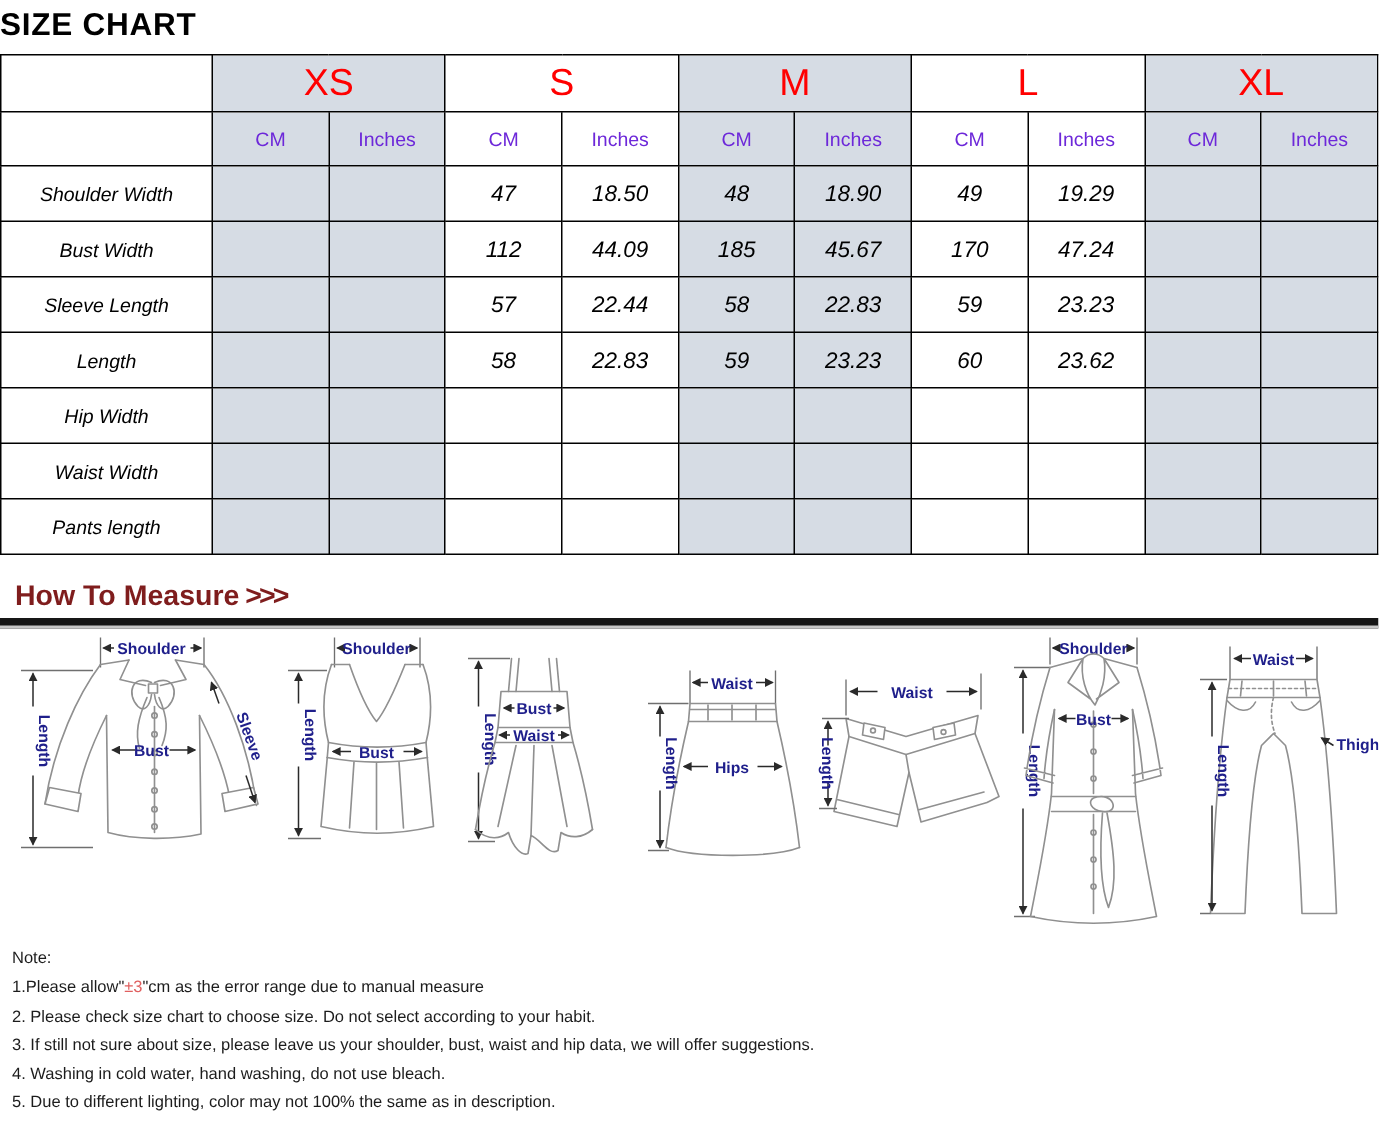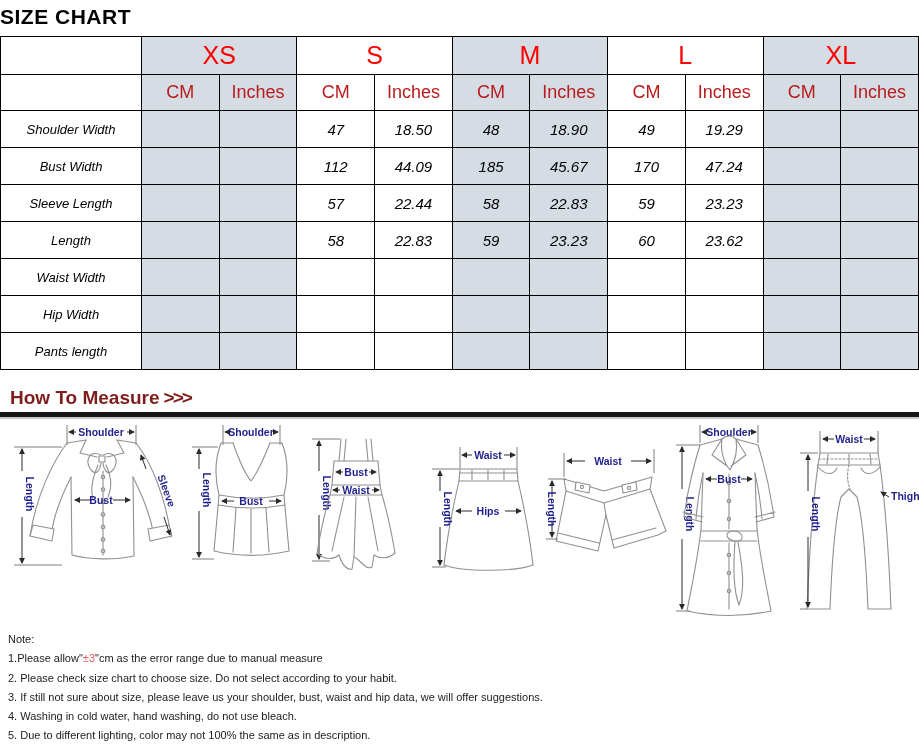--- a/index.html
+++ b/index.html
@@ -16,21 +16,21 @@
   }
   table.size-chart th,table.size-chart td{
     border:1px solid #000;text-align:center;vertical-align:middle;
     padding:0;overflow:hidden;white-space:nowrap;font-weight:normal;
   }
   col.c-label{width:141px;}
   tr.size-row{height:38px;padding-left:24px;}
   tr.unit-row{height:36px;}
   tr.data-row{height:37px;font-style:italic;}
   th.size{font-size:25px;font-weight:bold;color:#ff0000;}
-  th.unit{font-size:18px;font-weight:bold;color:#b91c1c;}
+  th.unit{font-size:13px;font-weight:bold;color:#6d28d9;}
   td.lbl{font-size:13px;}
   td.val{font-size:15px;}
   .sh{background:#d6dce4;}
   .measure-head{
     margin:16px 0 0 10px;font-size:19px;font-weight:bold;color:#7f1d1d;
     height:24px;line-height:24px;
   }
   .measure-head .chev{letter-spacing:-2px;margin-left:4px;}
   .divider{height:5px;background:#161616;border-bottom:2px solid #c8c8c8;margin-top:2px;}
   svg.measure{display:block;width:919px;height:208px;}
@@ -130,34 +130,34 @@
     <td class="val">58</td>
     <td class="val">22.83</td>
     <td class="val sh">59</td>
     <td class="val sh">23.23</td>
     <td class="val">60</td>
     <td class="val">23.62</td>
     <td class="val sh"></td>
     <td class="val sh"></td>
   </tr>
   <tr class="data-row">
+    <td class="lbl">Hip Width</td>
+    <td class="val sh"></td>
+    <td class="val sh"></td>
+    <td class="val"></td>
+    <td class="val"></td>
+    <td class="val sh"></td>
+    <td class="val sh"></td>
+    <td class="val"></td>
+    <td class="val"></td>
+    <td class="val sh"></td>
+    <td class="val sh"></td>
+  </tr>
+  <tr class="data-row">
     <td class="lbl">Waist Width</td>
-    <td class="val sh"></td>
-    <td class="val sh"></td>
-    <td class="val"></td>
-    <td class="val"></td>
-    <td class="val sh"></td>
-    <td class="val sh"></td>
-    <td class="val"></td>
-    <td class="val"></td>
-    <td class="val sh"></td>
-    <td class="val sh"></td>
-  </tr>
-  <tr class="data-row">
-    <td class="lbl">Hip Width</td>
     <td class="val sh"></td>
     <td class="val sh"></td>
     <td class="val"></td>
     <td class="val"></td>
     <td class="val sh"></td>
     <td class="val sh"></td>
     <td class="val"></td>
     <td class="val"></td>
     <td class="val sh"></td>
     <td class="val sh"></td>

